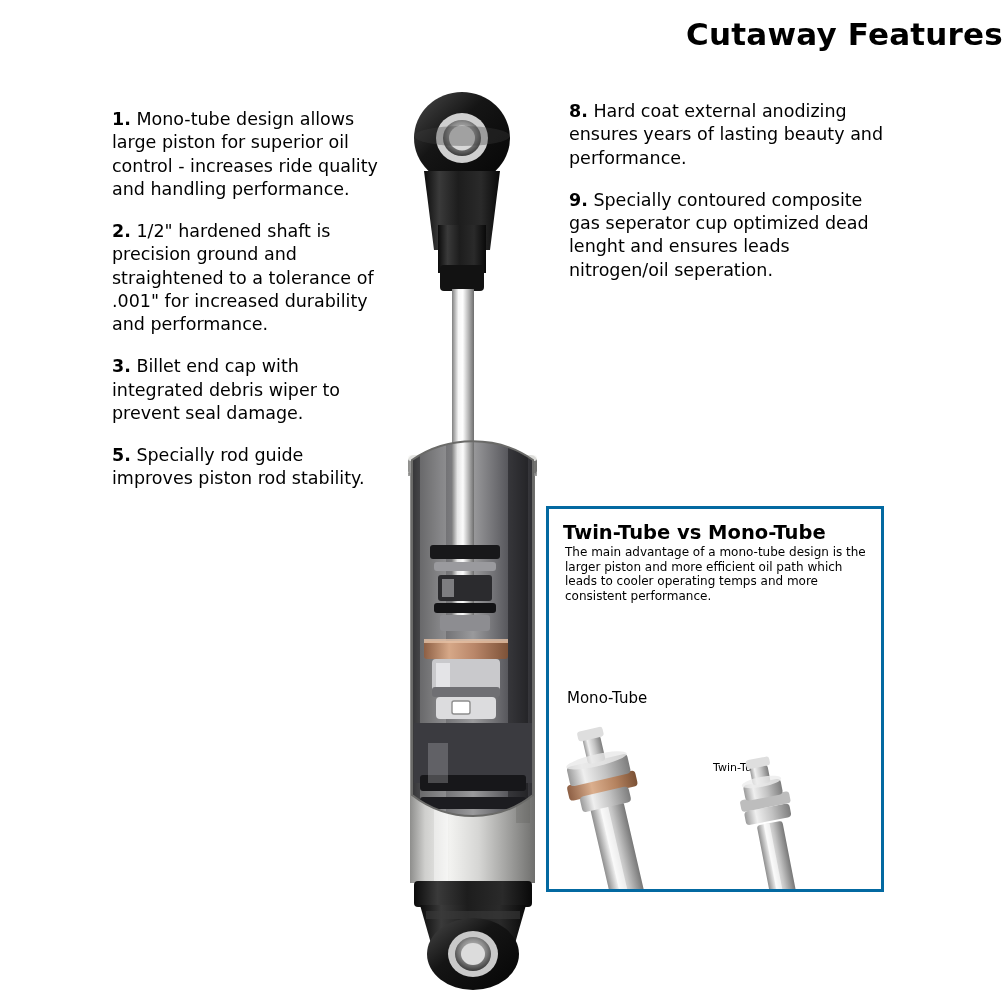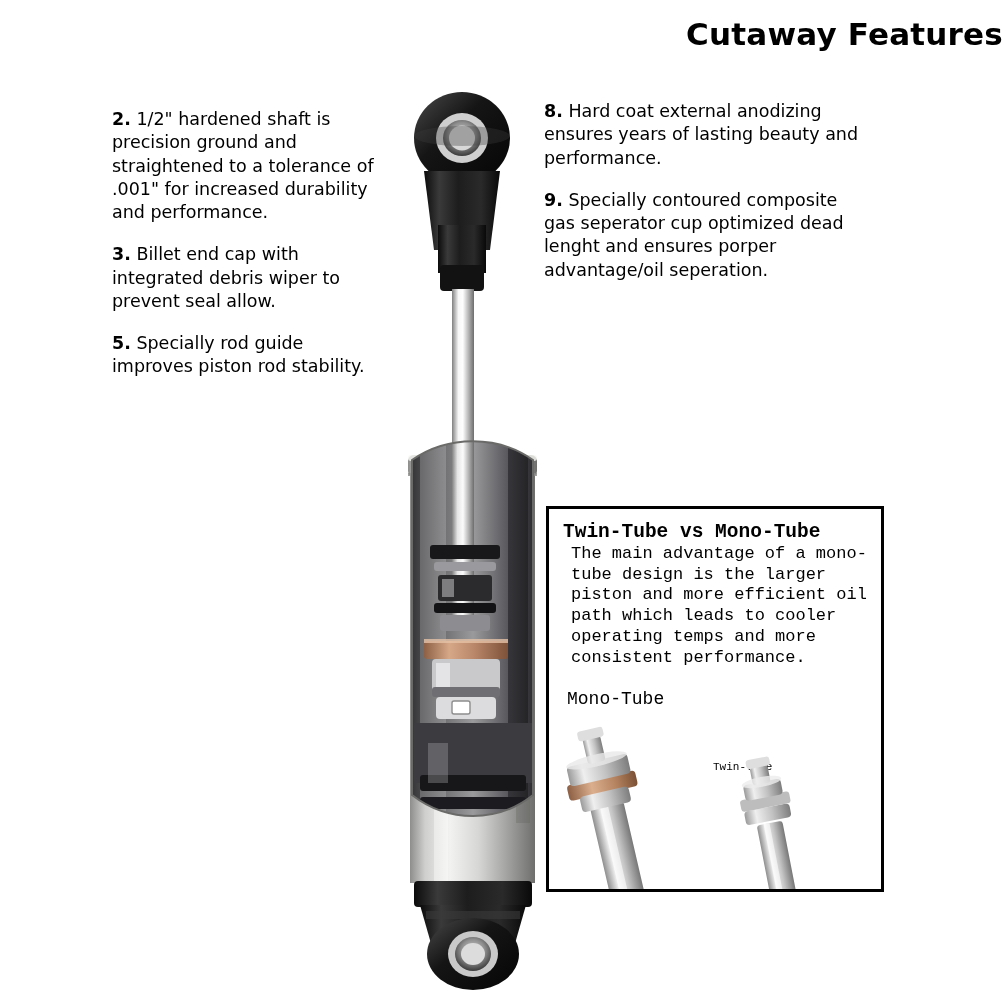--- a/index.html
+++ b/index.html
@@ -33,58 +33,57 @@
     position: absolute;
     font-size: 17.5px;
     line-height: 1.33;
   }
   #col-left {
     left: 112px;
     top: 108px;
     width: 275px;
   }
   #col-right {
-    left: 544px;
+    left: 569px;
     top: 100px;
     width: 325px;
   }
   .feature {
     margin-bottom: 19px;
   }
   .feature .num {
     font-weight: bold;
   }
 
   
   #inset {
     position: absolute;
     left: 546px;
     top: 506px;
     width: 338px;
     height: 386px;
-    border: 3px solid #000000;
+    border: 3px solid #0369a1;
     background: #ffffff;
     box-sizing: border-box;
-    font-family: Liberation Mono, monospace;
   }
   #inset-title {
     font-size: 19.5px;
     font-weight: bold;
     margin: 12px 0 1px 14px;
   }
   #inset-body {
-    font-size: 17px;
+    font-size: 12px;
     line-height: 1.22;
-    margin: 0 14px 0 22px;
+    margin: 0 14px 0 16px;
   }
   #label-mono {
     position: absolute;
     left: 18px;
     top: 180px;
-    font-size: 18px;
+    font-size: 15px;
   }
   #label-twin {
     position: absolute;
     left: 164px;
     top: 232px;
     font-size: 11px;
     margin-top: 20px;
   }
 
   
@@ -99,41 +98,45 @@
   
   .mini-shock { position: absolute; }
 </style>
 </head>
 <body>
 
 <div id="title">Cutaway Features</div>
 
 <div class="col" id="col-left">
   <div class="feature">
+    <span class="num">1.</span>
+    <span>Mono-tube design allows large piston for superior oil control - increases ride quality and handling performance.</span>
+  </div>
+  <div class="feature">
     <span class="num">2.</span>
     <span>1/2" hardened shaft is precision ground and straightened to a tolerance of .001" for increased durability and performance.</span>
   </div>
   <div class="feature">
     <span class="num">3.</span>
-    <span>Billet end cap with integrated debris wiper to prevent seal allow.</span>
+    <span>Billet end cap with integrated debris wiper to prevent seal damage.</span>
   </div>
   <div class="feature">
     <span class="num">5.</span>
     <span>Specially rod guide improves piston rod stability.</span>
   </div>
 </div>
 
 <div class="col" id="col-right">
   <div class="feature">
     <span class="num">8.</span>
     <span>Hard coat external anodizing ensures years of lasting beauty and performance.</span>
   </div>
   <div class="feature">
     <span class="num">9.</span>
-    <span>Specially contoured composite gas seperator cup optimized dead lenght and ensures porper advantage/oil seperation.</span>
+    <span>Specially contoured composite gas seperator cup optimized dead lenght and ensures leads nitrogen/oil seperation.</span>
   </div>
 </div>
 
 <div id="shock">
 <svg width="165" height="915" viewBox="0 0 165 915" xmlns="http://www.w3.org/2000/svg">
   <defs>
     <linearGradient id="gBody" x1="0" y1="0" x2="1" y2="0">
       <stop offset="0%" stop-color="#8e8e8c"></stop>
       <stop offset="12%" stop-color="#cfcfcd"></stop>
       <stop offset="32%" stop-color="#f2f2f0"></stop>

